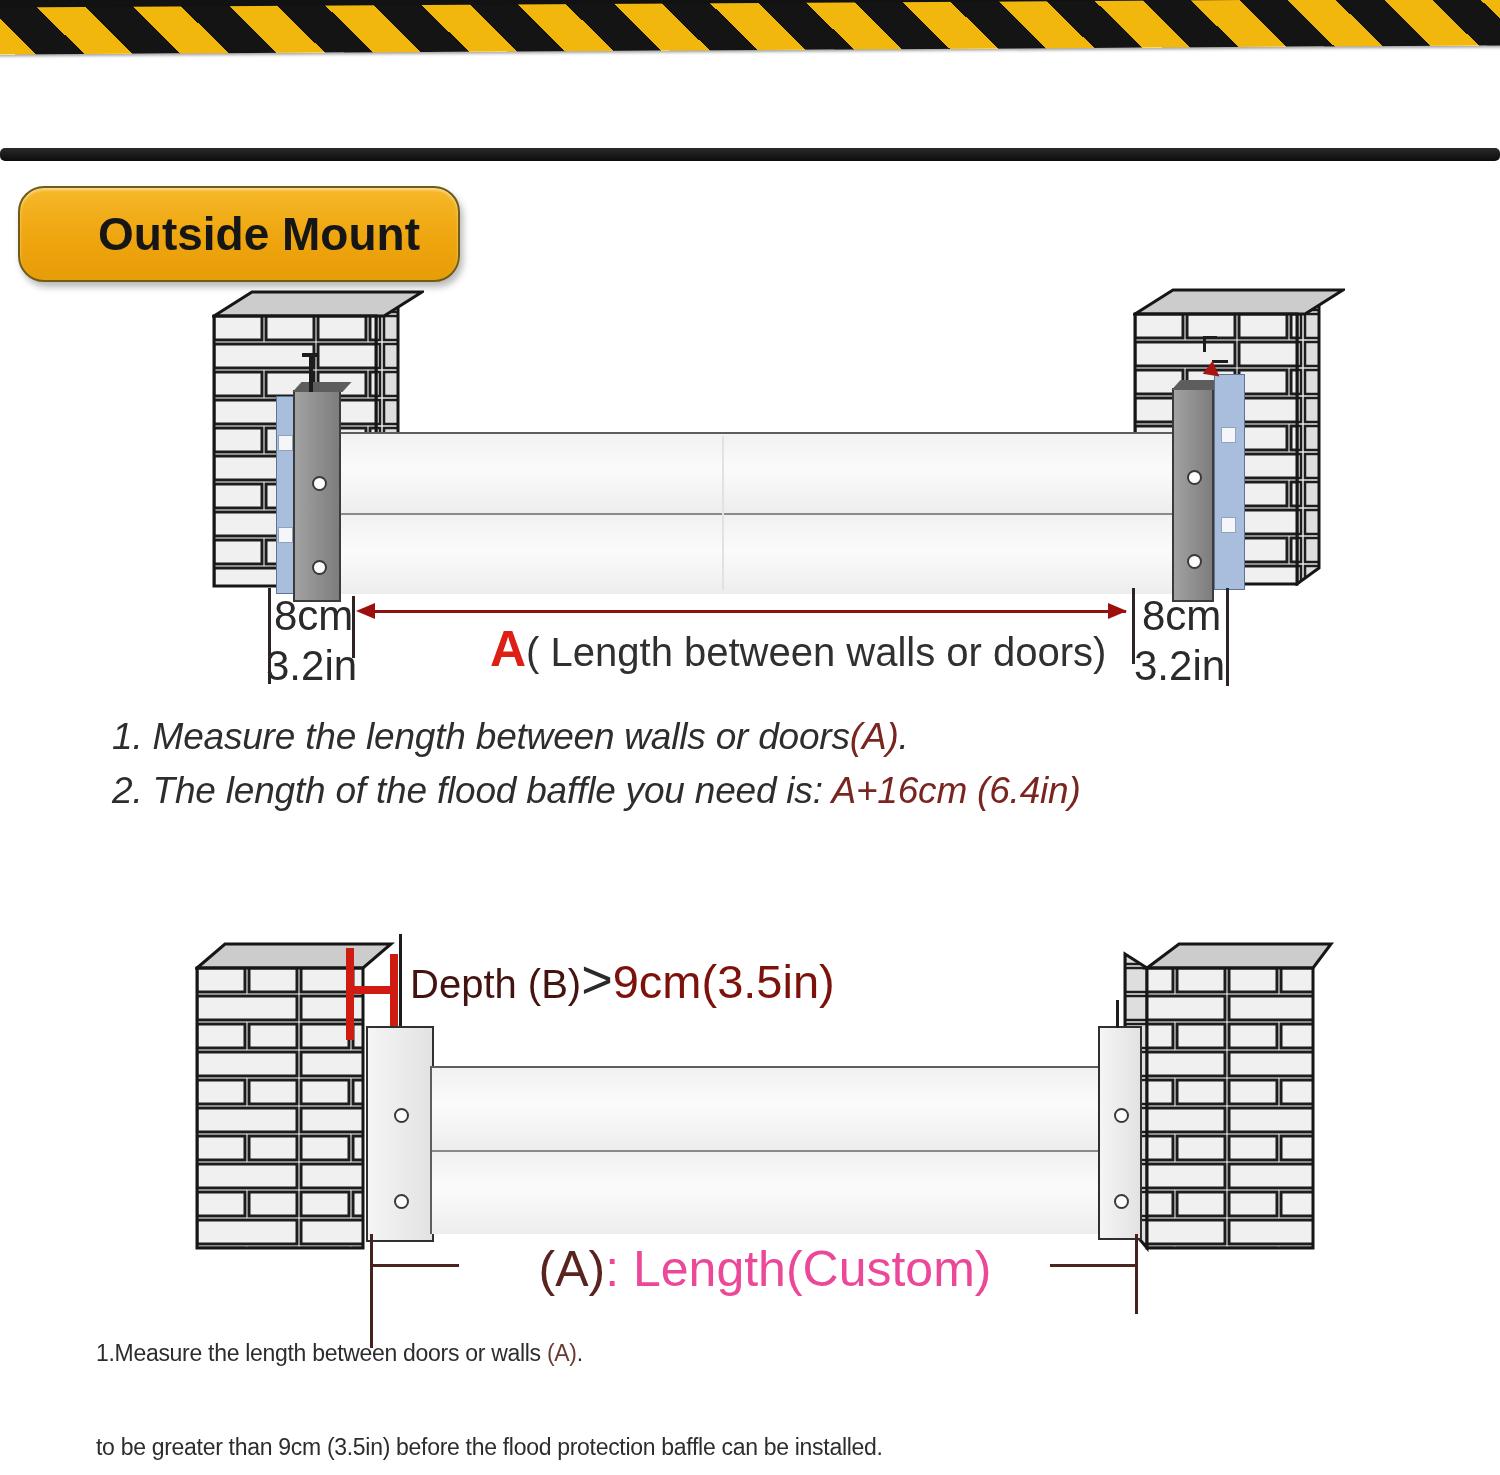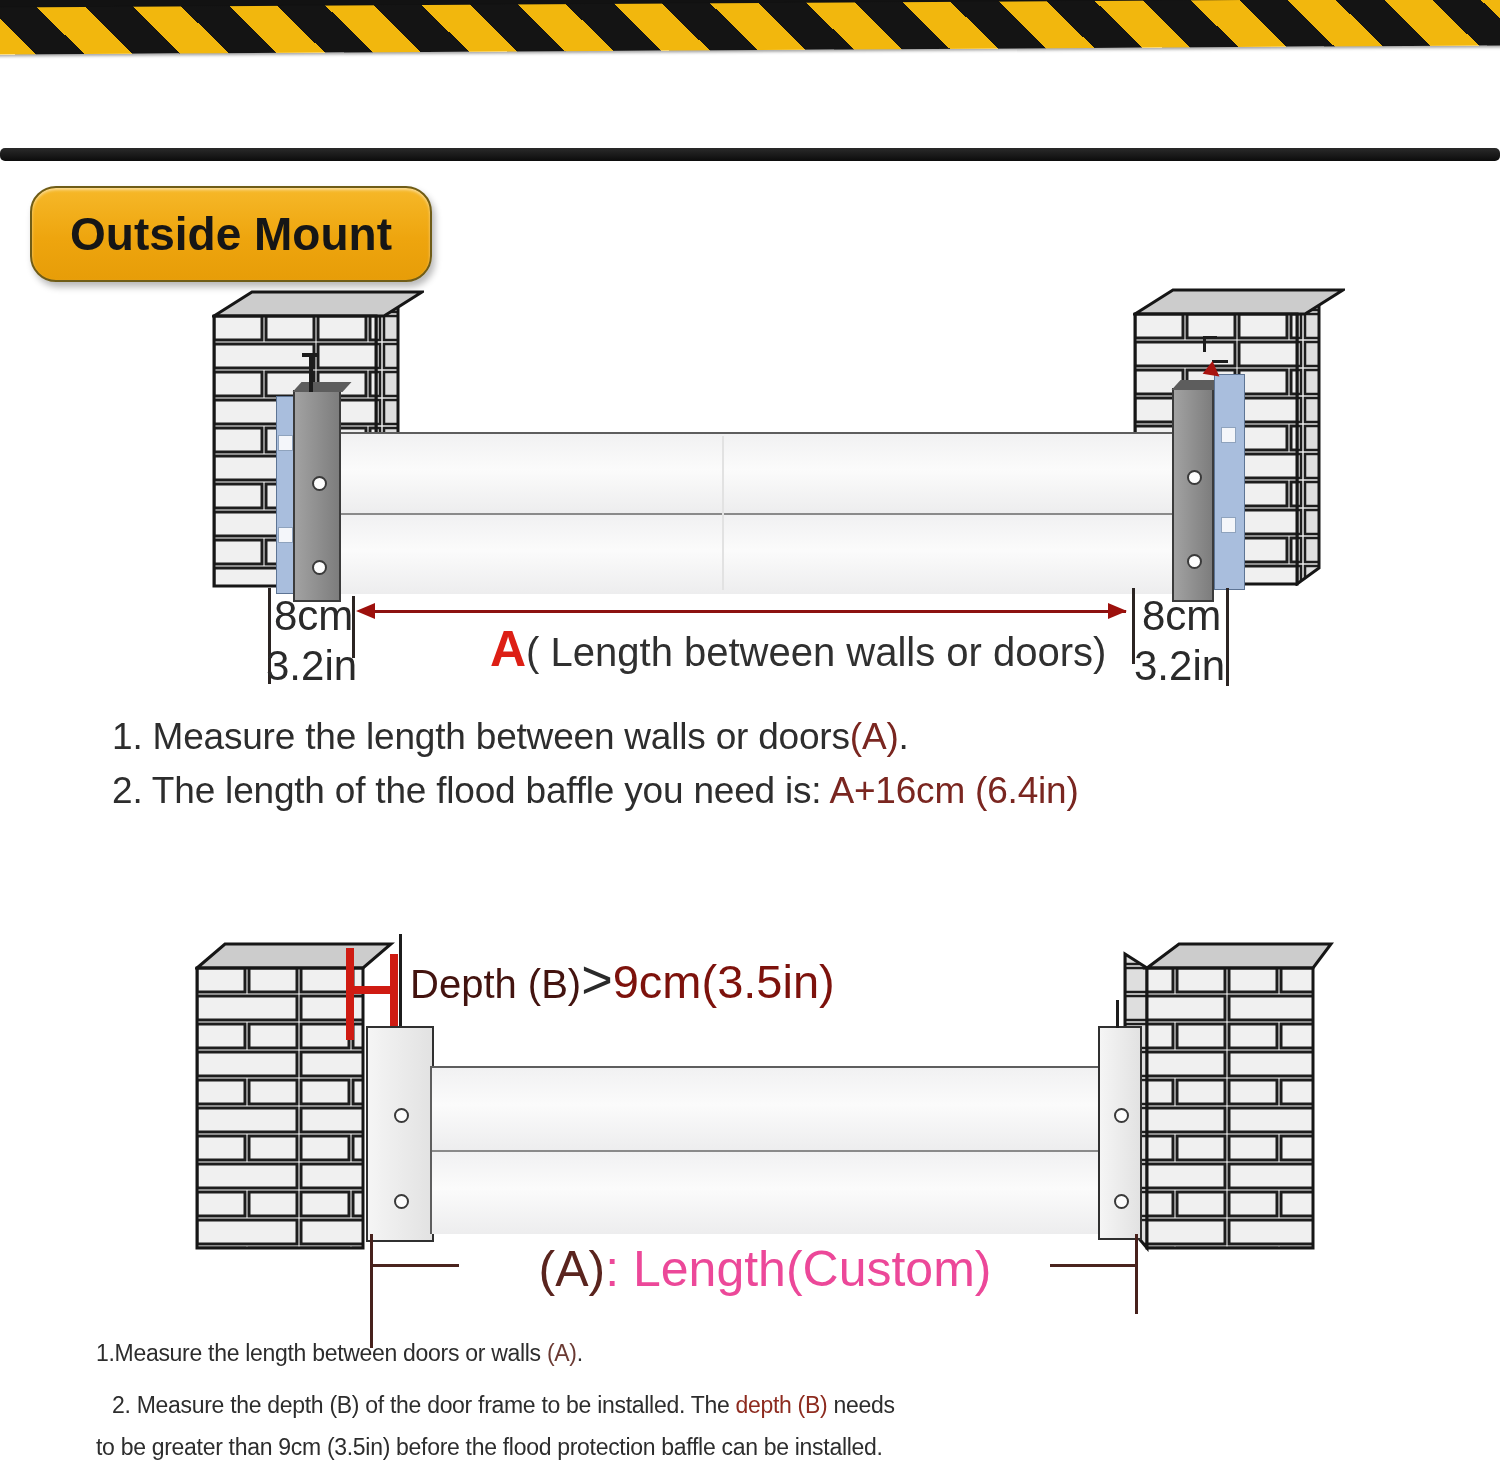--- a/index.html
+++ b/index.html
@@ -52,21 +52,21 @@
   .red{background:#cf1b12;}
   .red-arrow{width:0;height:0;border-top:8px solid transparent;border-bottom:8px solid transparent;
         border-left:15px solid #a81410;transform:rotate(38deg);}
 
   
   .dim-txt{font-size:42px;color:#2a2a2a;text-align:right;}
   .alabel{display:flex;align-items:baseline;}
   .alabel .a{font-size:50px;font-weight:700;color:#dd1f15;}
   .alabel .rest{font-size:40px;color:#303030;}
 
-  .step{font-size:37px;color:#2d2d2d;letter-spacing:-0.2px;}
+  .step{font-size:37px;color:#2d2d2d;letter-spacing:-0.2px;font-style:italic;}
   .step .hl{color:#7a2620;}
   .bstep{font-size:23px;color:#2d2d2d;letter-spacing:-0.3px;}
   .bstep .hl{color:#8d2b1f;}
 
   .depth-label{display:flex;align-items:baseline;white-space:nowrap;}
   .depth-label .d1{font-size:40px;color:#43130f;}
   .depth-label .d2{font-size:54px;color:#2a2a2a;}
   .depth-label .d3{font-size:47px;color:#7d120c;}
 
   .len-label{width:670px;text-align:center;font-size:50px;white-space:nowrap;}
@@ -91,21 +91,21 @@
         <rect x="2" y="2" width="30" height="24" fill="#dedede" stroke="#1d1d1d" stroke-width="2.5"></rect>
         <rect x="2" y="30" width="30" height="24" fill="#dedede" stroke="#1d1d1d" stroke-width="2.5"></rect>
       </pattern>
     </defs>
   </svg>
 
   <div class="abs top-black"></div>
   <div class="abs tape"></div>
   <div class="abs title-divider"></div>
 
-  <div class="abs badge" style="left:30px;top:186px;width:398px;">
+  <div class="abs badge" style="left:18px;top:186px;width:398px;padding-left:40px;">
     <span>Outside Mount</span>
   </div>
 
   <svg class="abs" style="left:212px;top:286px" width="212" height="302" viewBox="0 0 212 302">
     <polygon points="164,30 186,14 186,284 164,300" fill="url(#brickS)" stroke="#161616" stroke-width="3"></polygon>
     <polygon points="2,30 40,6 210,6 172,30" fill="#cccccc" stroke="#161616" stroke-width="3"></polygon>
     <rect x="2" y="30" width="162" height="270" fill="url(#brickF)" stroke="#161616" stroke-width="3"></rect>
   </svg>
 
   <svg class="abs" style="left:1133px;top:284px" width="212" height="302" viewBox="0 0 212 302">
@@ -214,20 +214,17 @@
   <div class="abs tick2" style="left:1135px;top:1234px;width:3px;height:80px"></div>
   <div class="abs dimline2" style="left:373px;top:1264px;width:86px"></div>
   <div class="abs dimline2" style="left:1050px;top:1264px;width:87px"></div>
   <div class="abs len-label" style="left:430px;top:1240px">
     <span class="la">(A)</span><span class="lr">: Length(Custom)</span>
   </div>
 
   <div class="abs bstep nowrap" style="left:96px;top:1340px">
     <span>1.Measure the length between doors or walls </span><span class="hl" style="color:#6b3a33">(A)</span><span>.</span>
   </div>
-  <div class="abs bstep nowrap" style="left:112px;top:1392px">
-    <span>2. Measure the depth (B) of the door frame to be installed. The </span><span class="hl">depth (B)</span><span> needs</span>
-  </div>
   <div class="abs bstep nowrap" style="left:96px;top:1434px">
     <span>to be greater than 9cm (3.5in) before the flood protection baffle can be installed.</span>
   </div>
 
 </div>
 
 </body></html>

